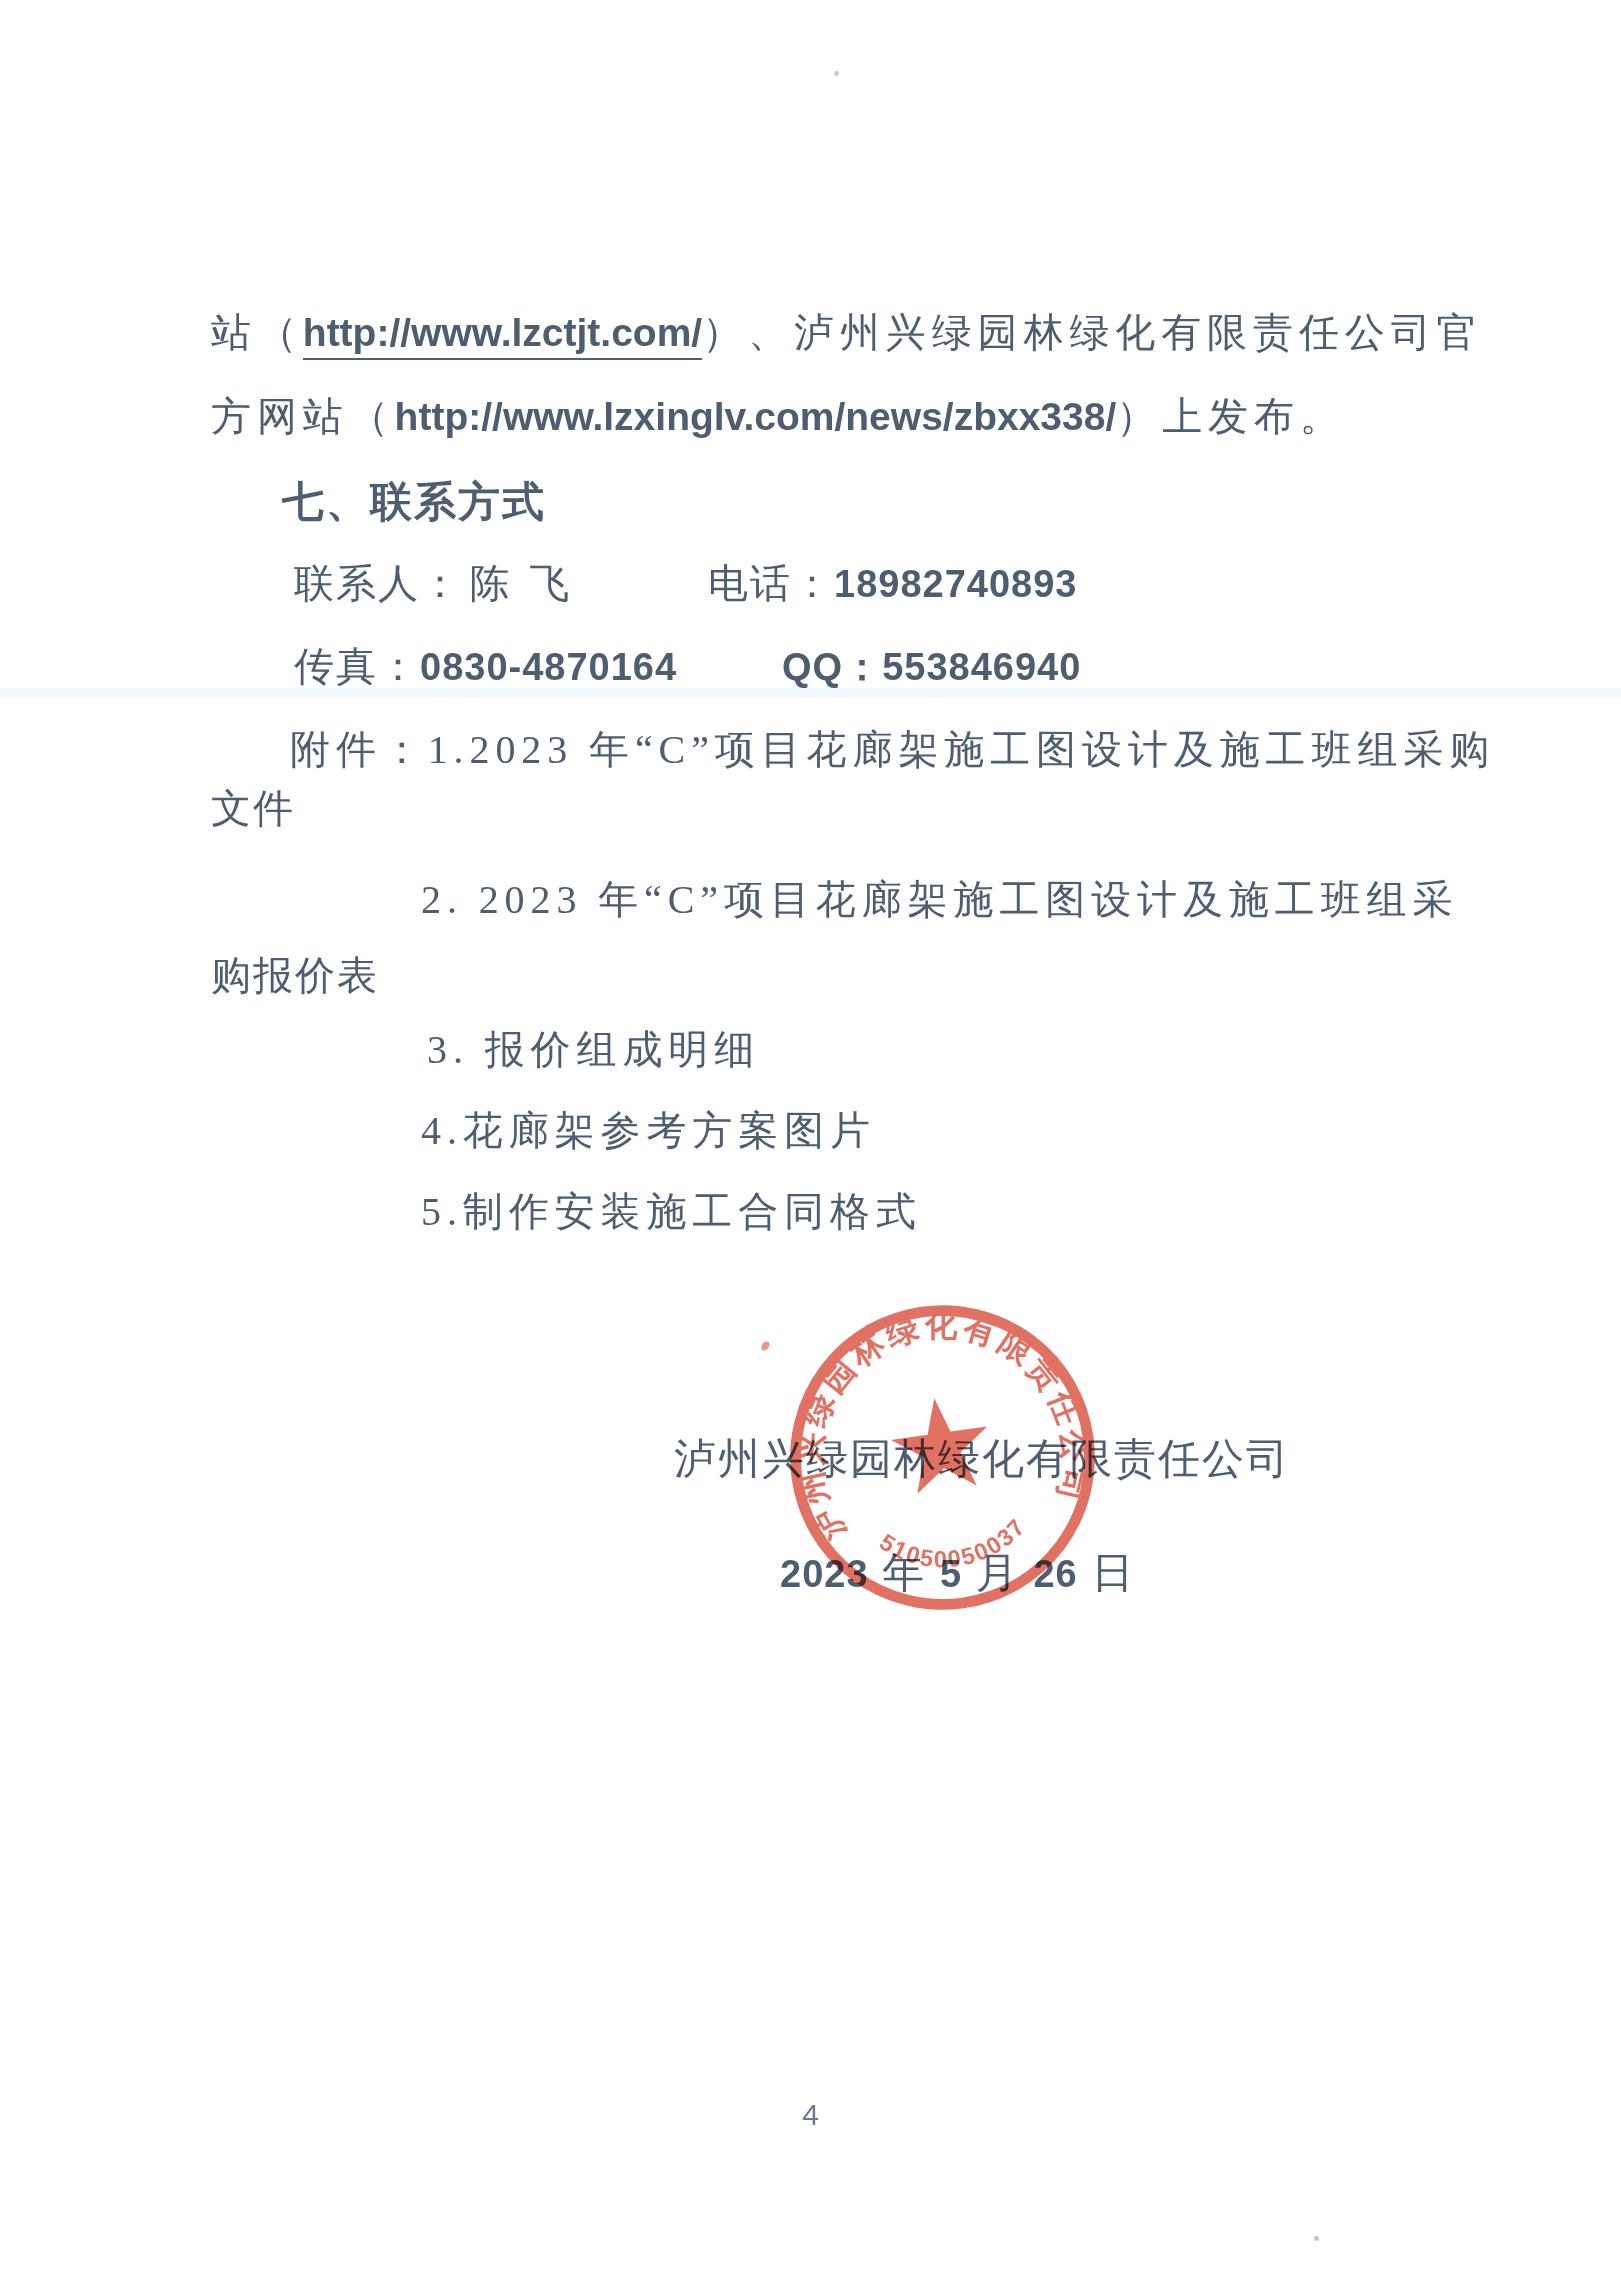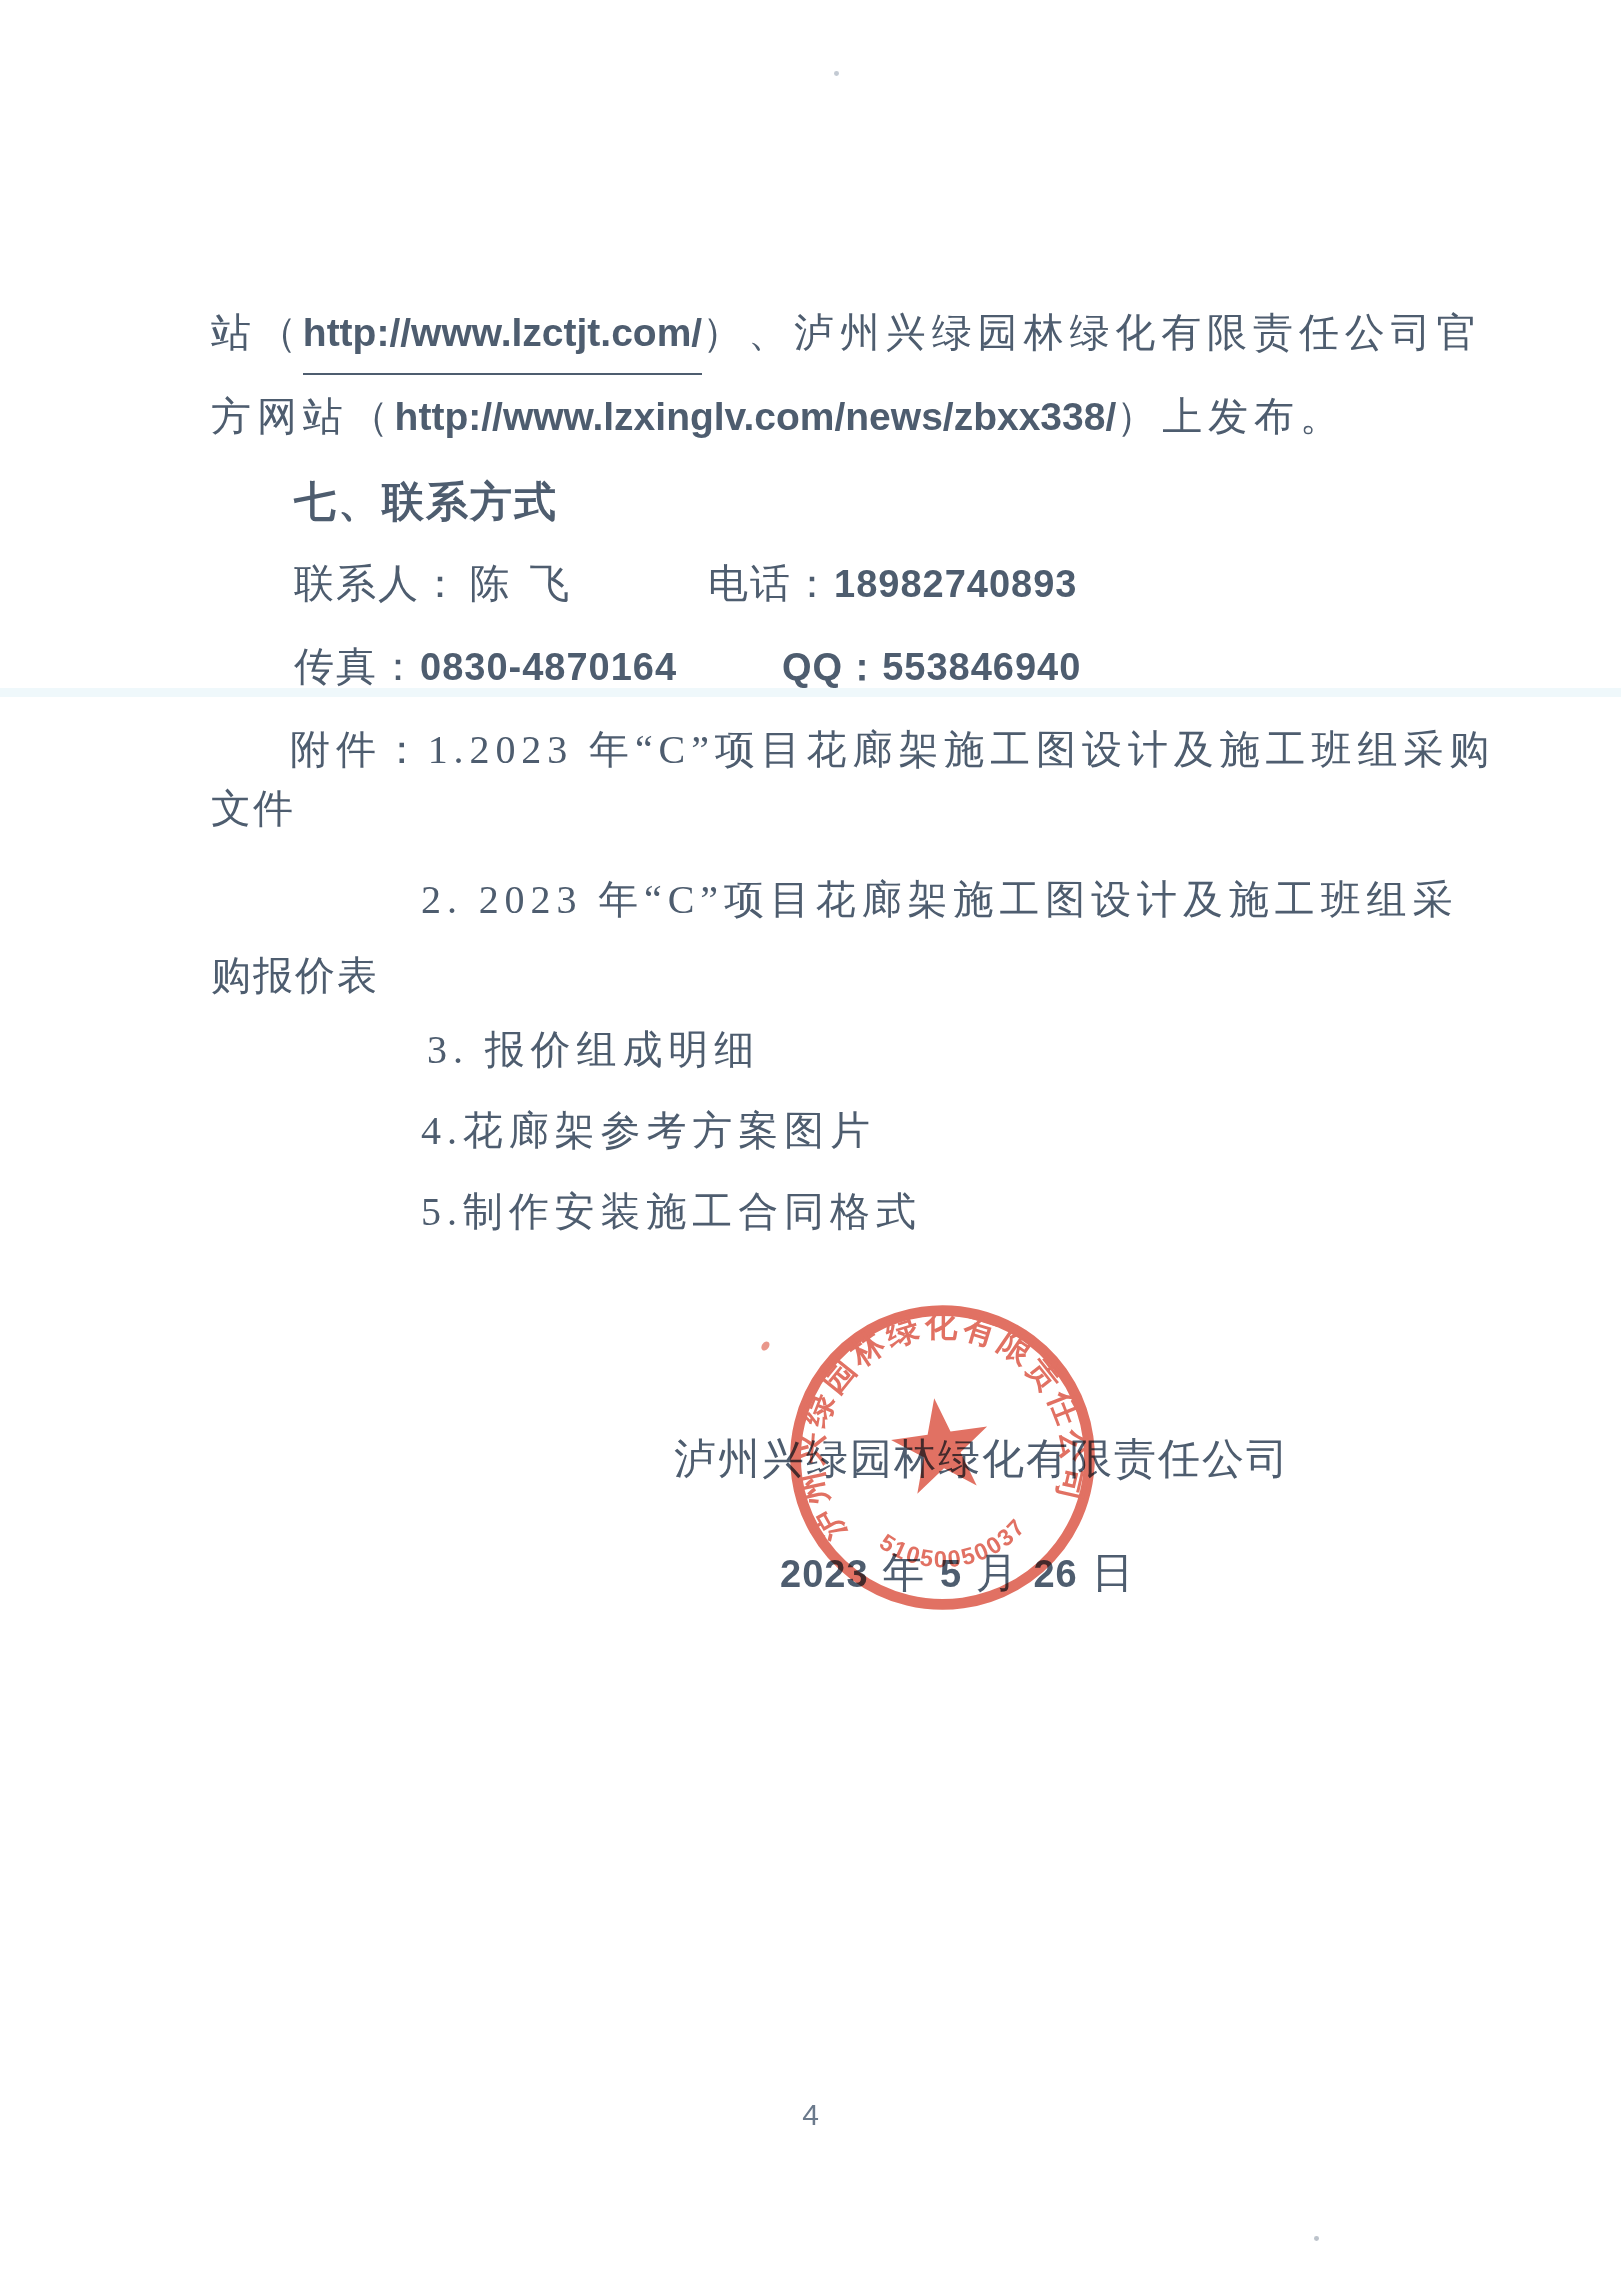--- a/index.html
+++ b/index.html
@@ -14,28 +14,28 @@
   }
   .line{
     position:absolute;
     margin:0;
     white-space:nowrap;
     font-size:40px;
     letter-spacing:5.9px;
     line-height:1.15;
   }
   .ls2{letter-spacing:2px;}
-  .bold{font-weight:bold;margin-left:12px;}
+  .bold{font-weight:bold;}
   .url{
     font-family:"Liberation Sans", sans-serif;
     font-weight:600;
     letter-spacing:0px;
     font-size:39px;
   }
-  .u{border-bottom:2.9px solid currentColor;padding-bottom:19px;}
+  .u{border-bottom:2.9px solid currentColor;padding-bottom:4px;}
   .num{
     font-family:"Liberation Sans", sans-serif;
     font-weight:700;
     letter-spacing:1px;
     font-size:38px;
   }
   .gapname{letter-spacing:19.6px;margin-left:7.8px;}
   .scanband{
     position:absolute;left:0;top:688px;width:1621px;height:8.8px;
     background:var(--band,#eaf5f9);opacity:.75;

